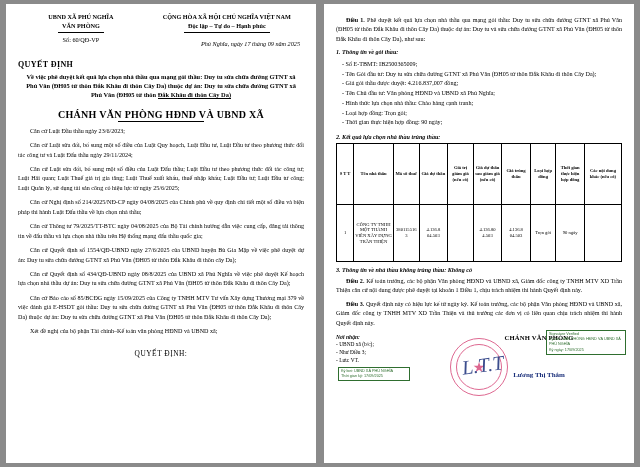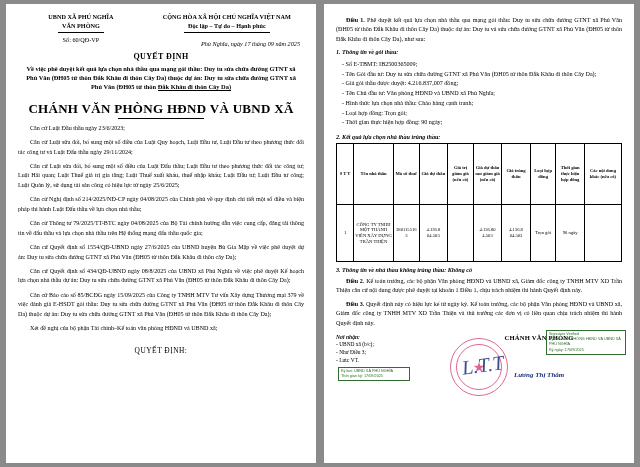--- a/index.html
+++ b/index.html
@@ -70,42 +70,42 @@
     text-align: center;
   }
   .datetime {
     font-size: 6.2px;
     font-style: italic;
     text-align: right;
     margin-top: 6px;
     padding-right: 4px;
   }
   .title-qd {
-    text-align: center;
+    text-align: left;
     font-weight: bold;
     font-size: 8px;
-    margin-top: 4px;
+    margin-top: 12px;
     letter-spacing: 0.4px;
   }
   .title-sub {
     text-align: center;
     font-weight: bold;
     font-size: 6.4px;
     line-height: 1.45;
     margin-top: 3px;
     padding: 0 6px;
   }
   .title-sub .under {
     border-bottom: 1px solid #000;
     display: inline;
   }
   .org-line {
     text-align: center;
     font-weight: bold;
-    font-size: 13px;
+    font-size: 10px;
     margin-top: 9px;
     letter-spacing: 0.3px;
   }
   .para {
     font-size: 6.1px;
     line-height: 1.55;
     text-align: justify;
     margin-top: 5px;
     text-indent: 12px;
   }
@@ -167,21 +167,20 @@
   .sig-title {
     font-size: 6.6px;
     font-weight: bold;
     letter-spacing: 0.2px;
   }
   .sig-name {
     font-size: 7px;
     font-weight: bold;
     font-family: "Liberation Serif", serif;
     color: #1a2f7a;
-    font-style: italic;
     margin-top: 30px;
   }
   .stamp {
     position: absolute;
     left: -6px;
     top: 4px;
     width: 56px;
     height: 56px;
     border: 1.6px solid #d2356b;
     border-radius: 50%;

